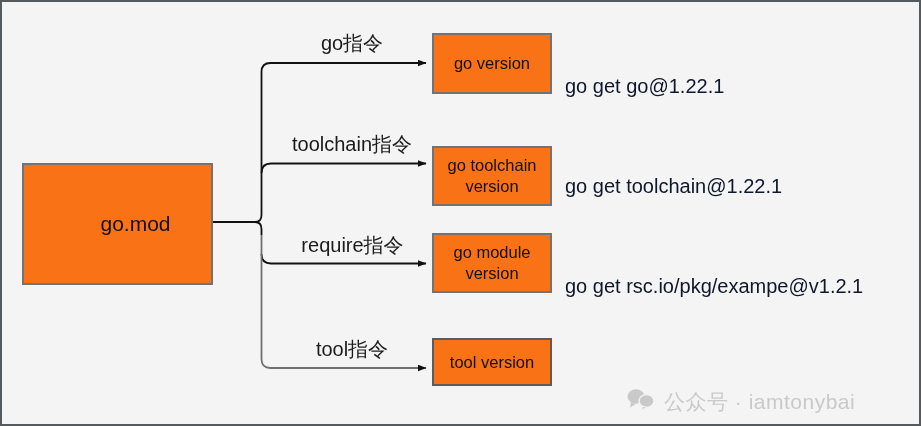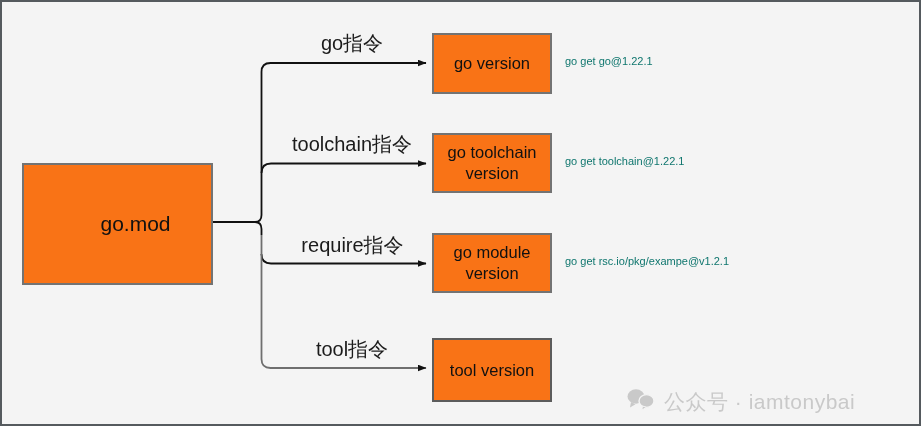--- a/index.html
+++ b/index.html
@@ -51,23 +51,24 @@
   }
   .edge-label {
     position: absolute;
     font-size: 20px;
     color: #1b1b1b;
     white-space: nowrap;
     text-align: center;
   }
   .cmd-label {
     position: absolute;
-    font-size: 11px;
-    color: #0f766e;
+    font-size: 20px;
+    color: #0f172a;
     white-space: nowrap;
+    margin-top: 20px;
   }
   .watermark {
     position: absolute;
     display: flex;
     align-items: flex-start;
     gap: 9px;
     color: #c9c9c9;
     font-size: 21px;
     white-space: nowrap;
     user-select: none;
@@ -112,33 +113,33 @@
     <span>go.mod</span>
   </div>
 
   <div class="edge-label" style="left:280px; top:28px; width:140px;">go指令</div>
   <div class="node leaf" style="left:430px; top:31px; width:120px; height:61px;">
     <span>go version</span>
   </div>
   <div class="cmd-label" style="left:563px; top:53px;">go get go@1.22.1</div>
 
   <div class="edge-label" style="left:275px; top:129px; width:150px;">toolchain指令</div>
-  <div class="node leaf" style="left:430px; top:131px; width:120px; height:60px;">
+  <div class="node leaf" style="left:430px; top:144px; width:120px; height:60px;">
     <span>go toolchain version</span>
   </div>
   <div class="cmd-label" style="left:563px; top:153px;">go get toolchain@1.22.1</div>
 
   <div class="edge-label" style="left:278px; top:230px; width:145px;">require指令</div>
   <div class="node leaf" style="left:430px; top:231px; width:120px; height:60px;">
     <span>go module version</span>
   </div>
   <div class="cmd-label" style="left:563px; top:253px;">go get rsc.io/pkg/exampe@v1.2.1</div>
 
   <div class="edge-label" style="left:280px; top:334px; width:140px;text-align:center;">tool指令</div>
-  <div class="node leaf soft" style="left:430px; top:336px; width:120px; height:64px;">
+  <div class="node leaf soft" style="left:430px; top:336px; width:120px; height:48px;">
     <span>tool version</span>
   </div>
 
   <div class="watermark" style="left:625px; top:386px;">
     <span style="display:inline-block;width:28px;height:22px;">
       <svg viewBox="0 0 28 22" width="28" height="22" xmlns="http://www.w3.org/2000/svg">
         <ellipse cx="9" cy="8.5" rx="8.5" ry="7.2" fill="#c9c9c9"></ellipse>
         <path d="M4,14 L3,19.5 L8.5,16.2 z" fill="#c9c9c9"></path>
         <ellipse cx="19.5" cy="13" rx="7.5" ry="6.4" fill="#c9c9c9" stroke="#f4f4f4" stroke-width="1.4"></ellipse>
         <path d="M15.5,18 L14.8,22 L19.5,19.4 z" fill="#c9c9c9" stroke="#f4f4f4" stroke-width="1"></path>

